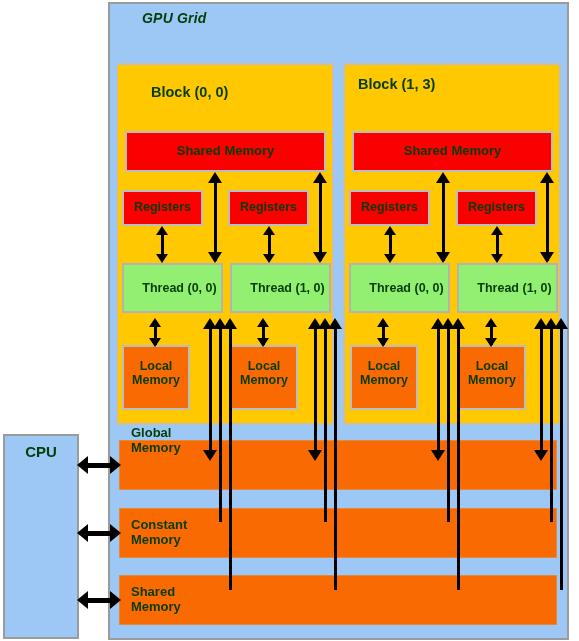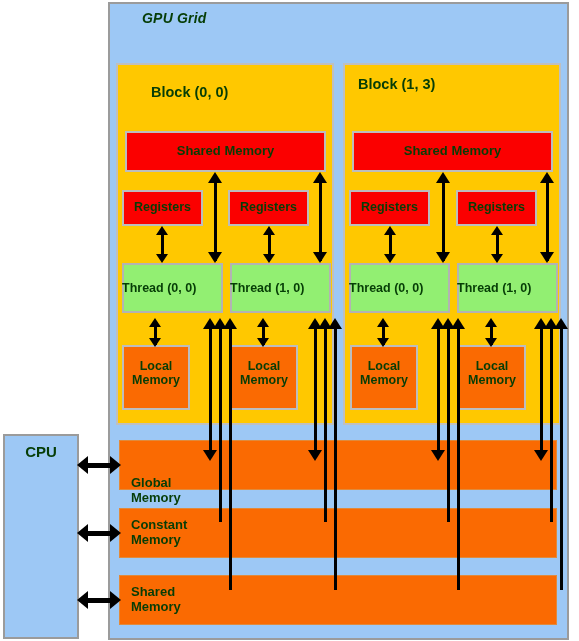--- a/index.html
+++ b/index.html
@@ -99,21 +99,21 @@
     border: 2px solid #b3b3b3;
     height: 50px;
   }
   #thr-0-0 { left: 122px; top: 263px; width: 101px; }
   #thr-0-1 { left: 230px; top: 263px; width: 101px; }
   #thr-1-0 { left: 349px; top: 263px; width: 101px; }
   #thr-1-1 { left: 457px; top: 263px; width: 101px; }
   .thread-label {
     font-size: 12.5px;
     width: 115px;
-    text-align: left;
+    text-align: center;
   }
   #thr-0-0-label { left: 122px; top: 281px; }
   #thr-0-1-label { left: 230px; top: 281px; }
   #thr-1-0-label { left: 349px; top: 281px; }
   #thr-1-1-label { left: 457px; top: 281px; }
 
   
   .local-mem {
     background: #fa6a02;
     border: 2px solid #bdbdbd;
@@ -141,21 +141,21 @@
     width: 438px;
     height: 50px;
   }
   #global-mem { top: 440px; }
   #constant-mem { top: 508px; }
   #texture-mem { top: 575px; }
   .device-label {
     font-size: 13px;
     left: 131px;
   }
-  #global-mem-label { top: 476px; }
+  #global-mem-label { top: 426px; }
   #constant-mem-label { top: 518px; }
   #texture-mem-label { top: 585px; }
 
   
   #cpu {
     left: 3px; top: 434px;
     width: 76px; height: 205px;
     background: #9dc8f5;
     border: 2px solid #9b9b9b;
   }

